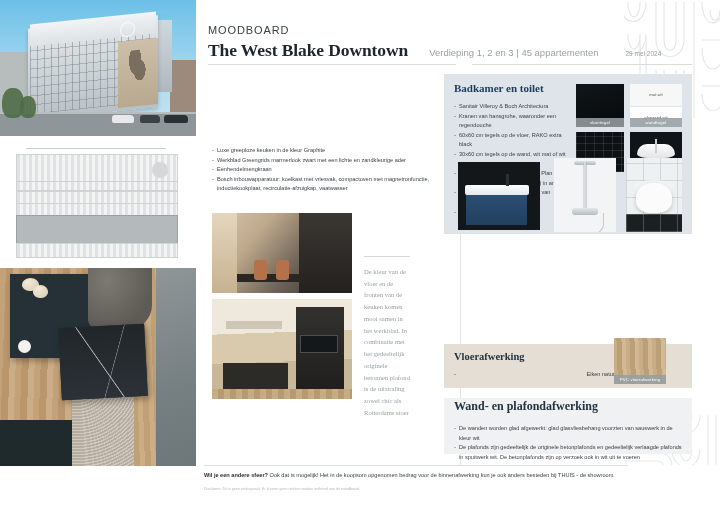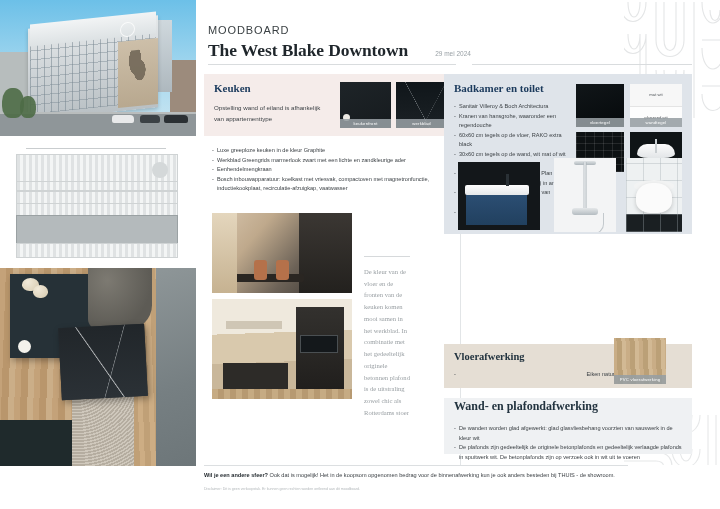--- a/index.html
+++ b/index.html
@@ -272,42 +272,27 @@
         <path d="M56 70 C 56 94, 84 94, 84 70"></path>
         <path d="M92 2 L92 98"></path>
         <path d="M100 2 L100 98"></path>
       </svg>
     </div>
 
     <div class="header">
       <div class="kicker">MOODBOARD</div>
       <div class="title-row">
         <div class="main-title">The West Blake Downtown</div>
+        <div class="subtitle">Verdieping 1, 2 en 3  |  45 appartementen</div>
         <div class="date">29 mei 2024</div>
       </div>
     </div>
     <div class="hdr-rule"></div>
     <div class="hdr-rule2"></div>
 
-    <div class="panel panel-pink" style="left:8px;top:74px;width:252px;height:62px;">
-      <div class="sec-title" style="position:absolute;left:10px;top:8px;font-size:11px;">Keuken</div>
-      <div class="lead" style="position:absolute;left:10px;top:28px;width:110px;">Opstelling wand of eiland is afhankelijk van appartementtype</div>
-
-      <div class="swatch" style="left:136px;top:8px;width:51px;height:46px;">
-        <div class="sw-img sw-graphite">
-          <div class="mood-dot" style="left:3px;top:32px;width:7px;height:7px;background:#eceae4;"></div>
-          <div class="sw-cap">keukenfront</div>
-        </div>
-      </div>
-      <div class="swatch" style="left:192px;top:8px;width:51px;height:46px;">
-        <div class="sw-img sw-greengrids">
-          <div class="sw-cap">werkblad</div>
-        </div>
-      </div>
-    </div>
 
     <ul class="bul" id="kitchen-bullets" style="position:absolute;left:16px;top:146px;width:236px;">
         <li>Luxe greeploze keuken in de kleur Graphite</li>
         <li>Werkblad Greengrids marmerlook zwart met een lichte en zandkleurige ader</li>
         <li>Eenhendelmengkraan</li>
         <li>Bosch inbouwapparatuur: koelkast met vriesvak, compactoven met magnetronfunctie, inductiekookplaat, recirculatie-afzuigkap, vaatwasser</li>
       </ul>
 
     <div class="photo ph-kitchen1" style="left:16px;top:213px;width:140px;height:80px;">
       <div class="k1-panel"></div>

